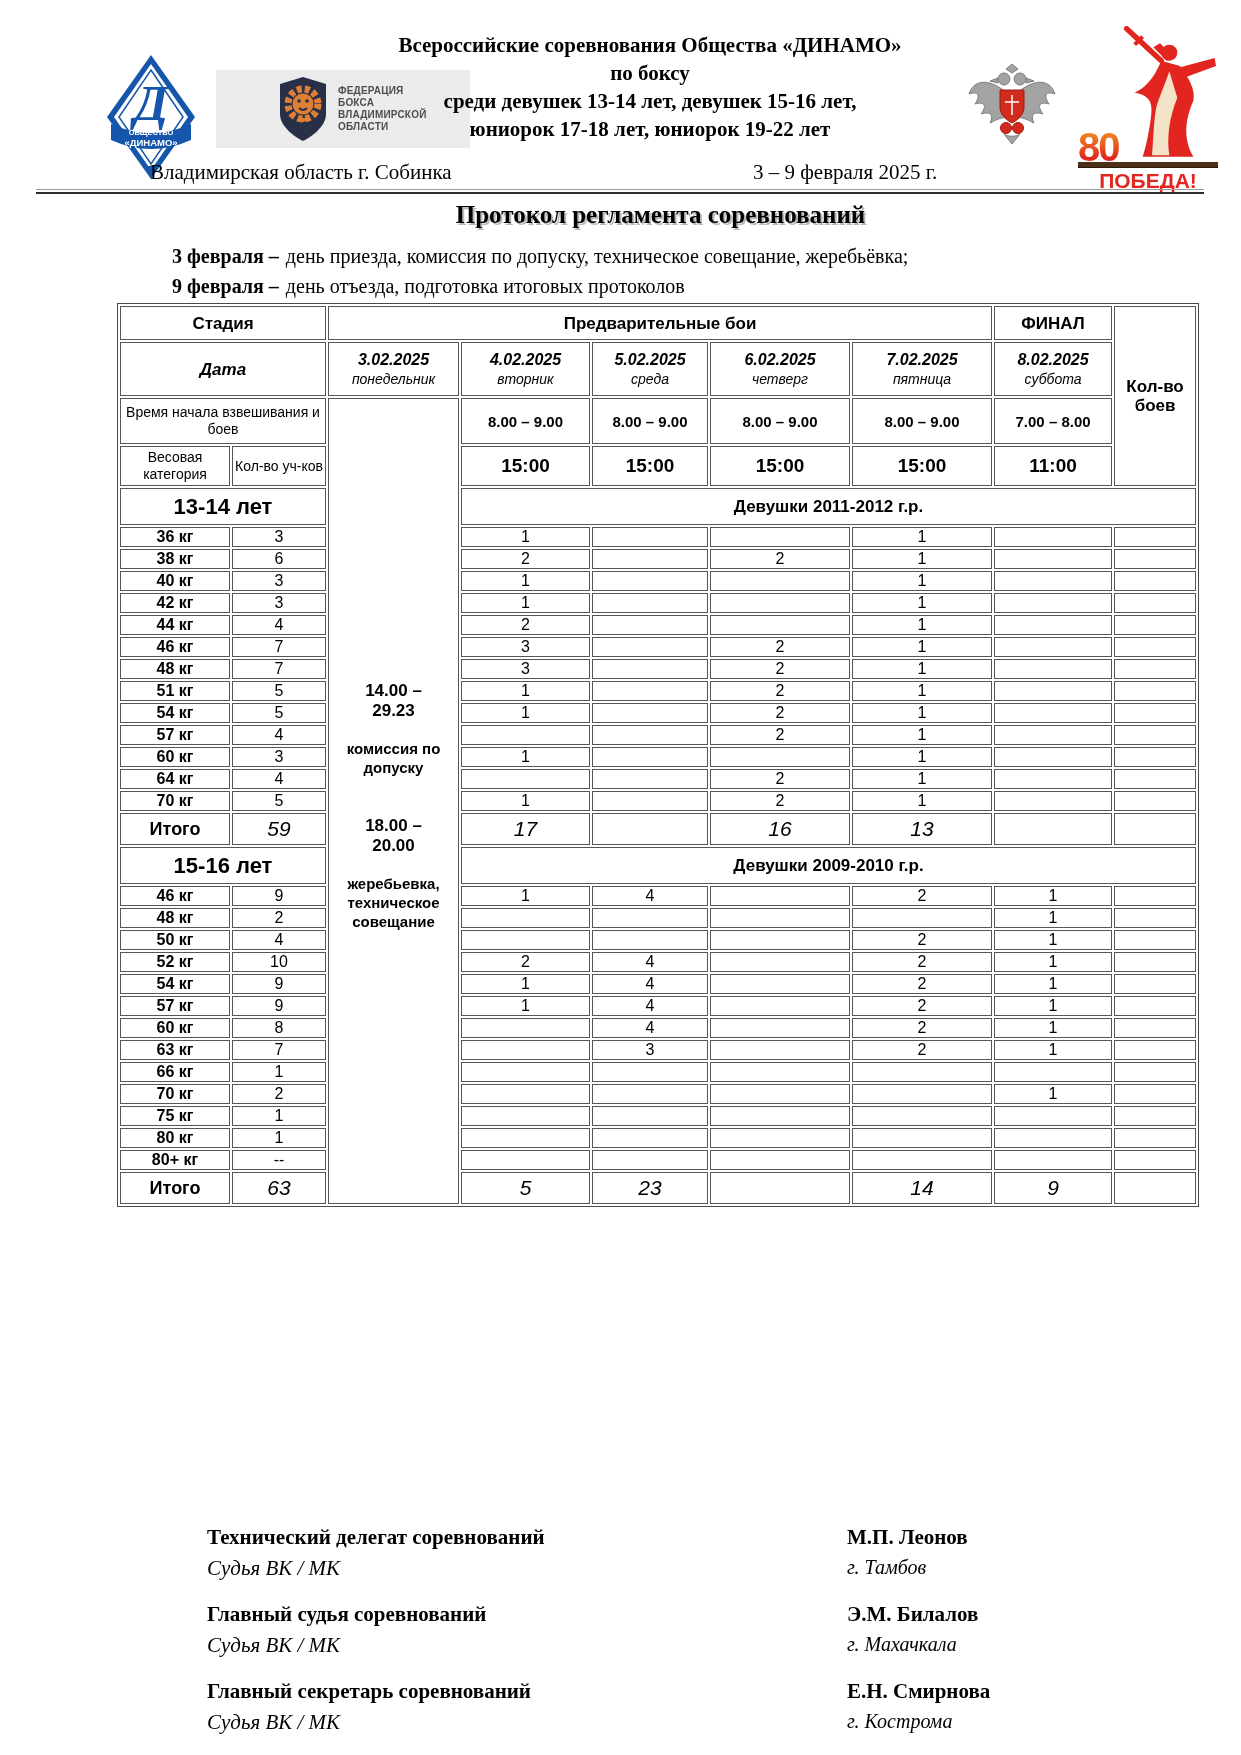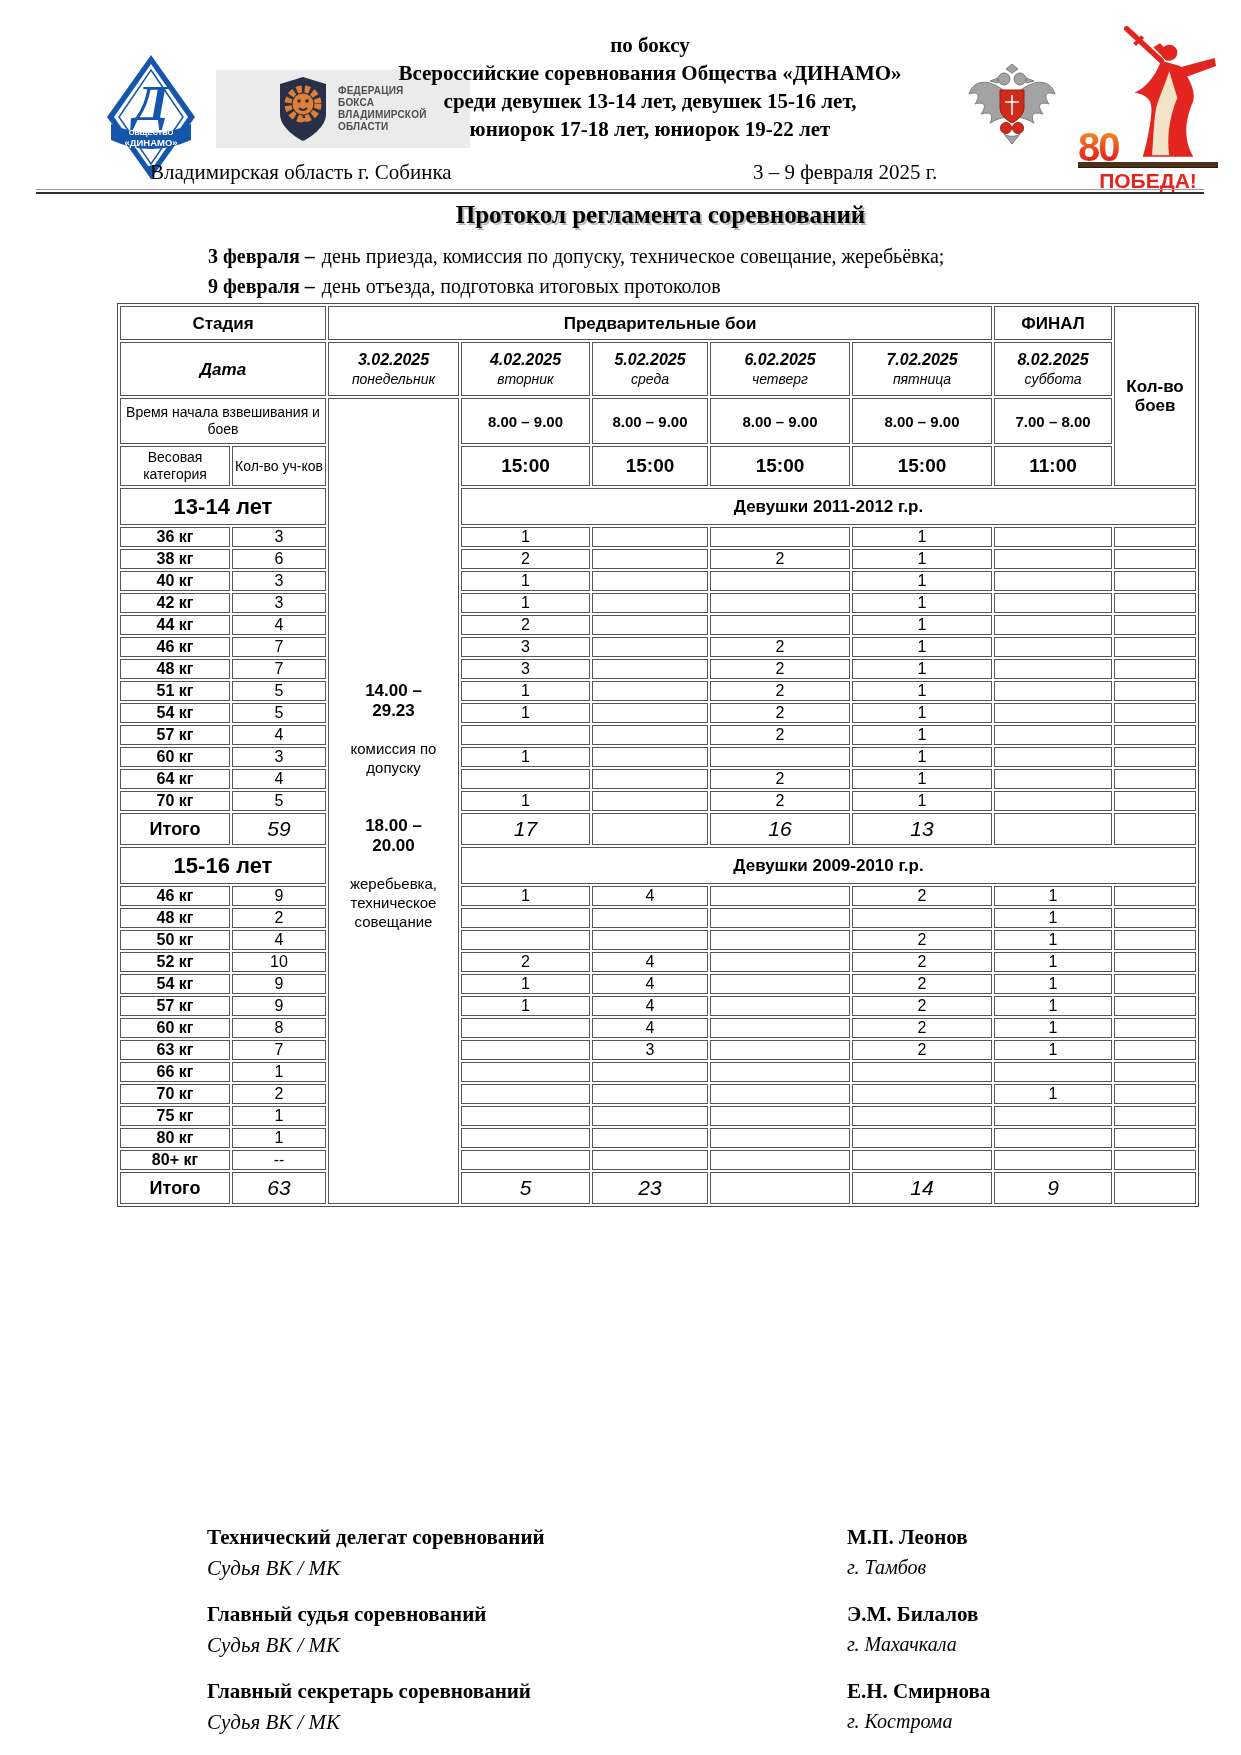--- a/index.html
+++ b/index.html
@@ -9,21 +9,21 @@
   
   .title-block{position:absolute;left:280px;top:31px;width:740px;text-align:center;
                font-weight:bold;font-size:21px;line-height:28px;}
   .loc-line{position:absolute;left:150px;top:160px;font-size:21px;}
   .date-line{position:absolute;left:753px;top:160px;font-size:21px;}
   .rule{position:absolute;left:36px;top:189px;width:1168px;height:2px;
         border-top:1px solid #9a9a9a;border-bottom:2.5px solid #2e2e2e;}
 
   .proto-title{position:absolute;left:0;top:201px;width:1241px;text-align:center;
                font-weight:bold;font-size:25px;text-shadow:2px 2px 0 #b9b9b9;padding-left:40px;}
-  .notes{position:absolute;left:172px;top:241px;font-size:20px;line-height:30px;margin-left:36px;}
+  .notes{position:absolute;left:172px;top:241px;font-size:20px;line-height:30px;}
   .notes .lead{font-weight:bold;margin-right:7px;}
 
   
   .dynamo{position:absolute;left:106px;top:54px;}
   .lion-logo{position:absolute;left:216px;top:70px;width:206px;height:78px;background:#ebebeb;
              display:flex;align-items:center;padding-left:48px;}
   .lion-logo svg{margin-left:14px;}
   .lion-text{font-family:"Liberation Sans",sans-serif;font-weight:bold;font-size:10px;
              line-height:12px;color:#4e4e4e;margin-left:10px;letter-spacing:.2px;}
   .eagle{position:absolute;left:966px;top:64px;}
@@ -48,21 +48,21 @@
   tr.srow{height:37px;} tr.wrow{height:14px;} tr.trow{height:32px;}
   .b17{font-weight:bold;font-size:17px;line-height:19px;}
   .ddate{font-weight:bold;font-size:16px;} .dweek{font-size:14px;margin-top:2px;}
   .wlabel{font-size:14px;line-height:17px;}
   .wtime{font-weight:bold;font-size:15px;}
   .stime{font-weight:bold;font-size:19px;}
   td.monday{position:relative;}
   .sched-blk{position:absolute;left:0;right:0;transform:translateY(-50%);padding:0 13px;}
   .blk1{top:41%;} .blk2{top:59%;}
   .sched-time{font-weight:bold;font-size:17px;line-height:20px;}
-  .sched-desc{font-size:15px;line-height:19px;margin-top:18px;}
+  .sched-desc{font-size:15px;line-height:19px;margin-top:18px;font-weight:bold;}
   td.age{font-weight:bold;font-size:22px;}
   td.group{font-weight:bold;font-size:17px;}
   td.wcell{font-weight:bold;font-size:16px;}
   td.ccell{font-size:16px;}
   td.vcell{font-size:16px;}
   td.tlabel{font-weight:bold;font-size:18px;}
   td.titalic{font-weight:normal;font-style:italic;font-size:21px;}
 
   
   .sigs{position:absolute;left:0;top:1525px;width:1241px;}
@@ -100,22 +100,22 @@
     </svg>
     <div class="lion-text">
       <div>ФЕДЕРАЦИЯ</div>
       <div>БОКСА</div>
       <div>ВЛАДИМИРСКОЙ</div>
       <div>ОБЛАСТИ</div>
     </div>
   </div>
 
   <div class="title-block">
+    <div>Всероссийские  соревнования Общества «ДИНАМО»</div>
     <div>по боксу</div>
-    <div>Всероссийские  соревнования Общества «ДИНАМО»</div>
     <div>среди девушек 13-14 лет, девушек 15-16 лет,</div>
     <div>юниорок 17-18 лет, юниорок 19-22 лет</div>
   </div>
 
   <svg class="eagle" width="92" height="84" viewBox="0 0 92 84">
     <g fill="#a3a3a3" stroke="#7d7d7d" stroke-width="1">
       <path d="M44,32 C26,14 8,14 3,30 C12,27 15,31 9,40 C19,37 21,42 15,50 C25,47 28,51 24,59 C33,54 40,52 44,55 Z"></path>
       <path d="M48,32 C66,14 84,14 89,30 C80,27 77,31 83,40 C73,37 71,42 77,50 C67,47 64,51 68,59 C59,54 52,52 48,55 Z"></path>
       <circle cx="38" cy="15" r="6"></circle>
       <circle cx="54" cy="15" r="6"></circle>

